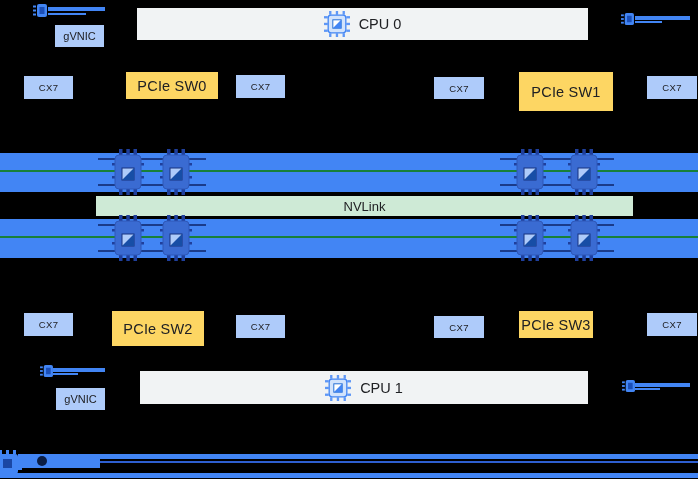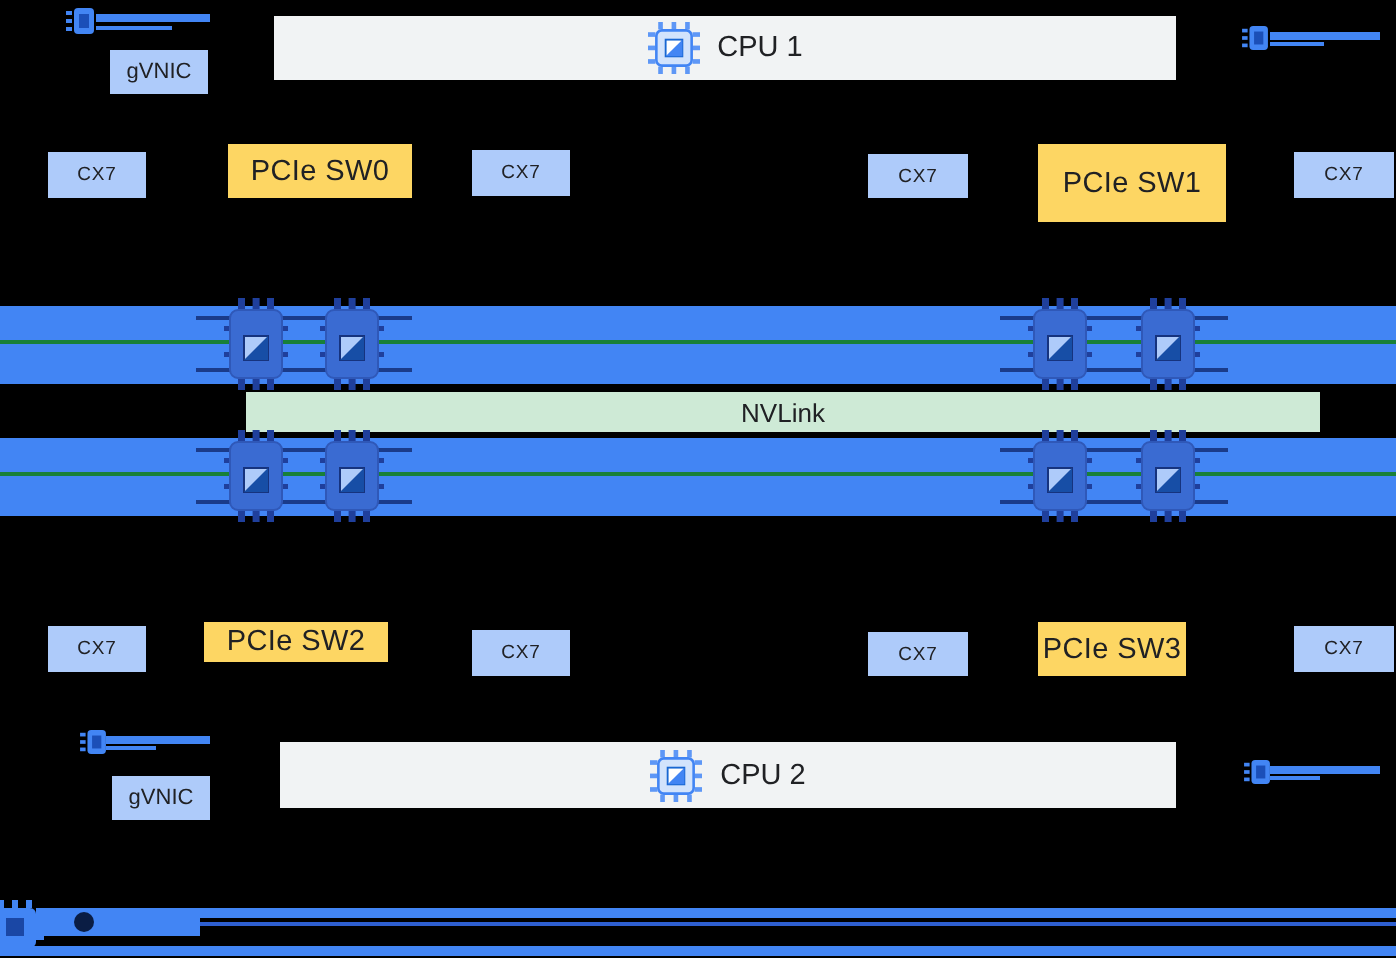--- a/index.html
+++ b/index.html
@@ -7,21 +7,21 @@
           overflow:hidden;font-family:"Liberation Sans",sans-serif;}
   .abs{position:absolute;}
   .box{position:absolute;display:flex;align-items:center;justify-content:center;
        color:var(--label-text,#202124);}
   .nic{background:var(--nic-box,#AECBFA);font-size:9.5px;letter-spacing:.4px;}
   .gvnic{background:var(--nic-box,#AECBFA);font-size:11px;text-align:center;}
   .pcie{background:var(--pcie-box,#FDD663);font-size:14.5px;font-weight:500;letter-spacing:.2px;}
   .cpu{background:var(--cpu-box,#F1F3F4);font-size:14.5px;gap:9px;}
   .band{position:absolute;left:0;width:698px;height:39px;background:var(--band-blue,#4285F4);}
   .nvlink{position:absolute;background:var(--nvlink-bar,#CEEAD6);display:flex;
-          align-items:center;justify-content:center;font-size:13px;color:#202124;margin-left:27px;}
+          align-items:center;justify-content:center;font-size:13px;color:#202124;}
   .wire{position:absolute;background:var(--wire-blue,#4285F4);}
   .greenline{position:absolute;background:var(--nvlink-line,#188038);height:2px;left:0;width:698px;}
   .trace{position:absolute;background:#16337E;height:2px;opacity:.9;}
   .raildot{position:absolute;width:10px;height:10px;border-radius:50%;background:#0A1D44;}
 </style>
 </head>
 <body>
 
 <svg width="0" height="0" style="position:absolute">
   <defs>
@@ -100,35 +100,35 @@
   </div>
 
   <div class="box gvnic" style="left:55px;top:25px;width:49px;height:22px">
     <span>gVNIC</span>
   </div>
 
   <div class="box cpu" style="left:137px;top:8px;width:451px;height:32px">
     <svg width="26" height="26" viewBox="0 0 28 28">
         <use href="#cpu-chip"></use>
       </svg>
-    <span>CPU 1</span>
+    <span>CPU 0</span>
   </div>
 
   <div class="abs" style="left:621px;top:12px;width:72px;height:14px">
     <svg class="abs" style="left:0;top:1px" width="13" height="12" viewBox="0 0 14 13">
         <use href="#plug"></use>
       </svg>
     <div class="wire" style="left:14px;top:4px;width:55px;height:4px"></div>
     <div class="wire" style="left:14px;top:9px;width:27px;height:2px"></div>
   </div>
 
   <div class="box nic" style="left:24px;top:76px;width:49px;height:23px">
     <span>CX7</span>
   </div>
-  <div class="box pcie" style="left:114px;top:72px;width:92px;height:27px">
+  <div class="box pcie" style="left:126px;top:72px;width:92px;height:27px">
     <span>PCIe SW0</span>
   </div>
   <div class="box nic" style="left:236px;top:75px;width:49px;height:23px">
     <span>CX7</span>
   </div>
   <div class="box nic" style="left:434px;top:77px;width:50px;height:22px">
     <span>CX7</span>
   </div>
   <div class="box pcie" style="left:519px;top:72px;width:94px;height:39px">
     <span>PCIe SW1</span>
@@ -175,21 +175,21 @@
   <svg class="abs" style="left:514px;top:215px" width="32" height="46" viewBox="0 0 32 46">
       <use href="#gpu-chip"></use>
     </svg>
   <svg class="abs" style="left:568px;top:215px" width="32" height="46" viewBox="0 0 32 46">
       <use href="#gpu-chip"></use>
     </svg>
 
   <div class="box nic" style="left:24px;top:313px;width:49px;height:23px">
     <span>CX7</span>
   </div>
-  <div class="box pcie" style="left:102px;top:311px;width:92px;height:20px">
+  <div class="box pcie" style="left:112px;top:311px;width:92px;height:35px">
     <span>PCIe SW2</span>
   </div>
   <div class="box nic" style="left:236px;top:315px;width:49px;height:23px">
     <span>CX7</span>
   </div>
   <div class="box nic" style="left:434px;top:316px;width:50px;height:22px">
     <span>CX7</span>
   </div>
   <div class="box pcie" style="left:519px;top:311px;width:74px;height:27px">
     <span>PCIe SW3</span>
@@ -207,21 +207,21 @@
   </div>
 
   <div class="box gvnic" style="left:56px;top:388px;width:49px;height:22px">
     <span>gVNIC</span>
   </div>
 
   <div class="box cpu" style="left:140px;top:371px;width:448px;height:33px">
     <svg width="26" height="26" viewBox="0 0 28 28">
         <use href="#cpu-chip"></use>
       </svg>
-    <span>CPU 2</span>
+    <span>CPU 1</span>
   </div>
 
   <div class="abs" style="left:622px;top:379px;width:72px;height:14px">
     <svg class="abs" style="left:0;top:1px" width="13" height="12" viewBox="0 0 14 13">
         <use href="#plug"></use>
       </svg>
     <div class="wire" style="left:13px;top:4px;width:55px;height:4px"></div>
     <div class="wire" style="left:13px;top:9px;width:25px;height:2px"></div>
   </div>
 

